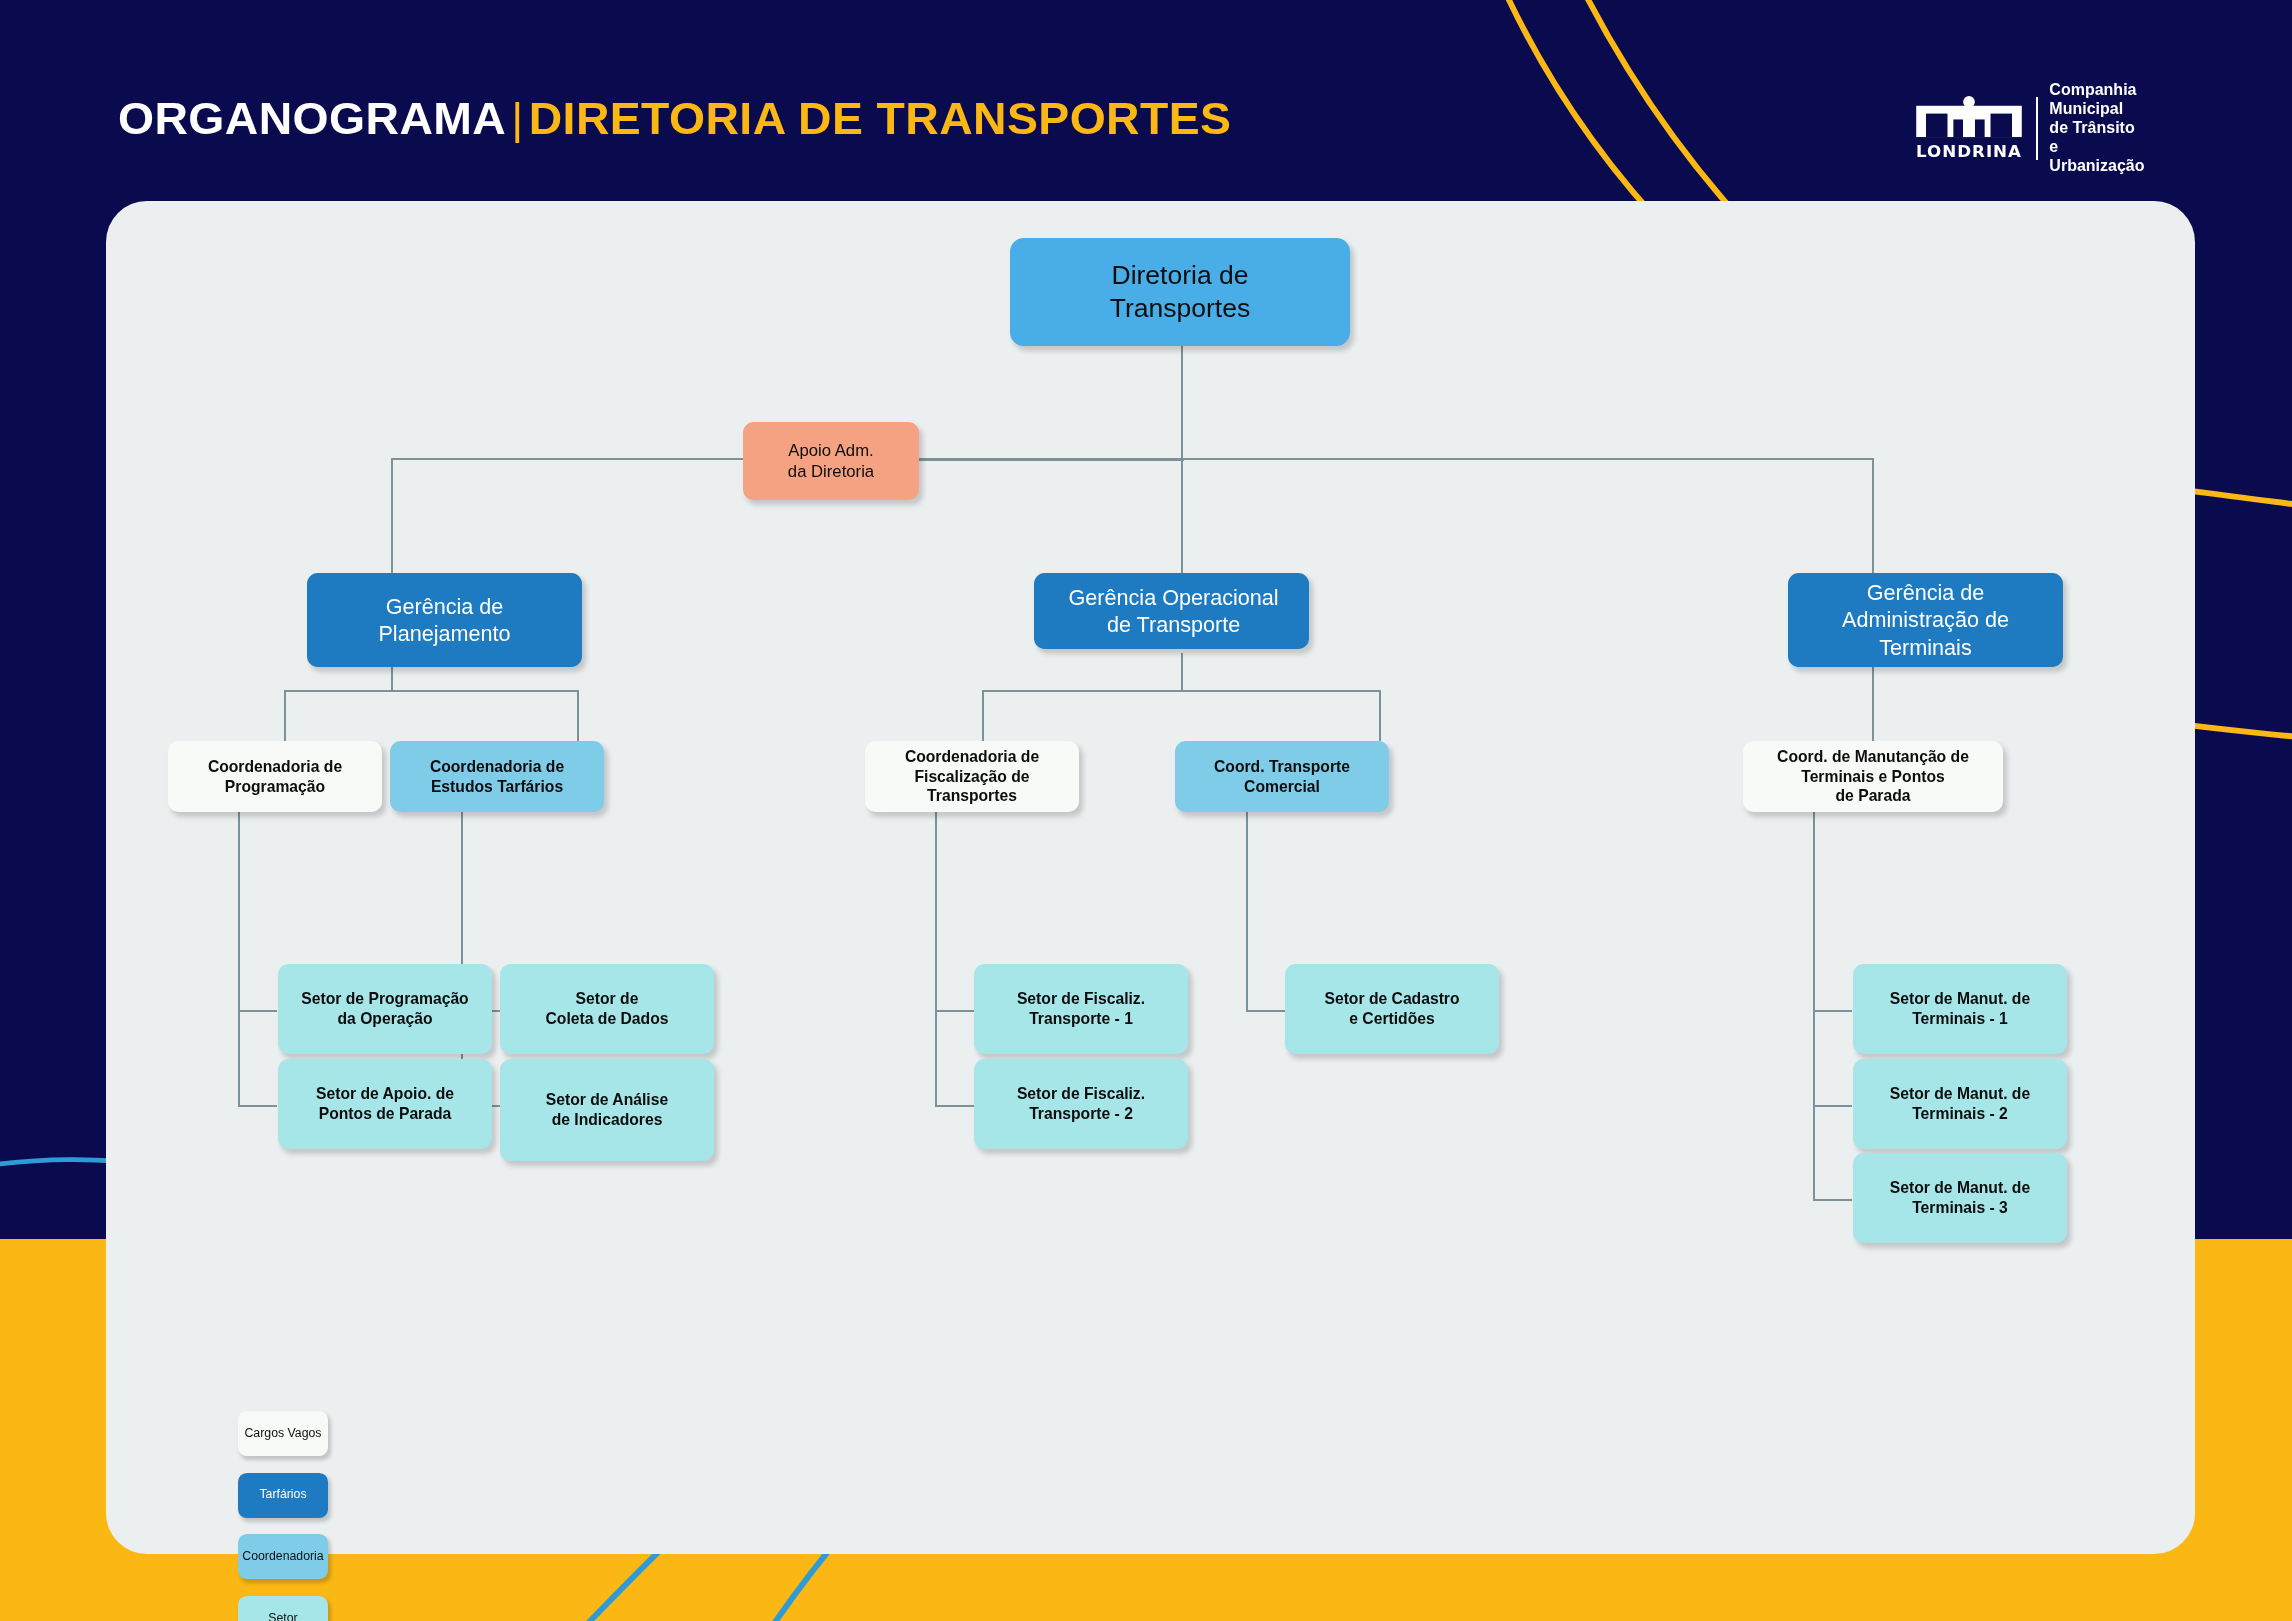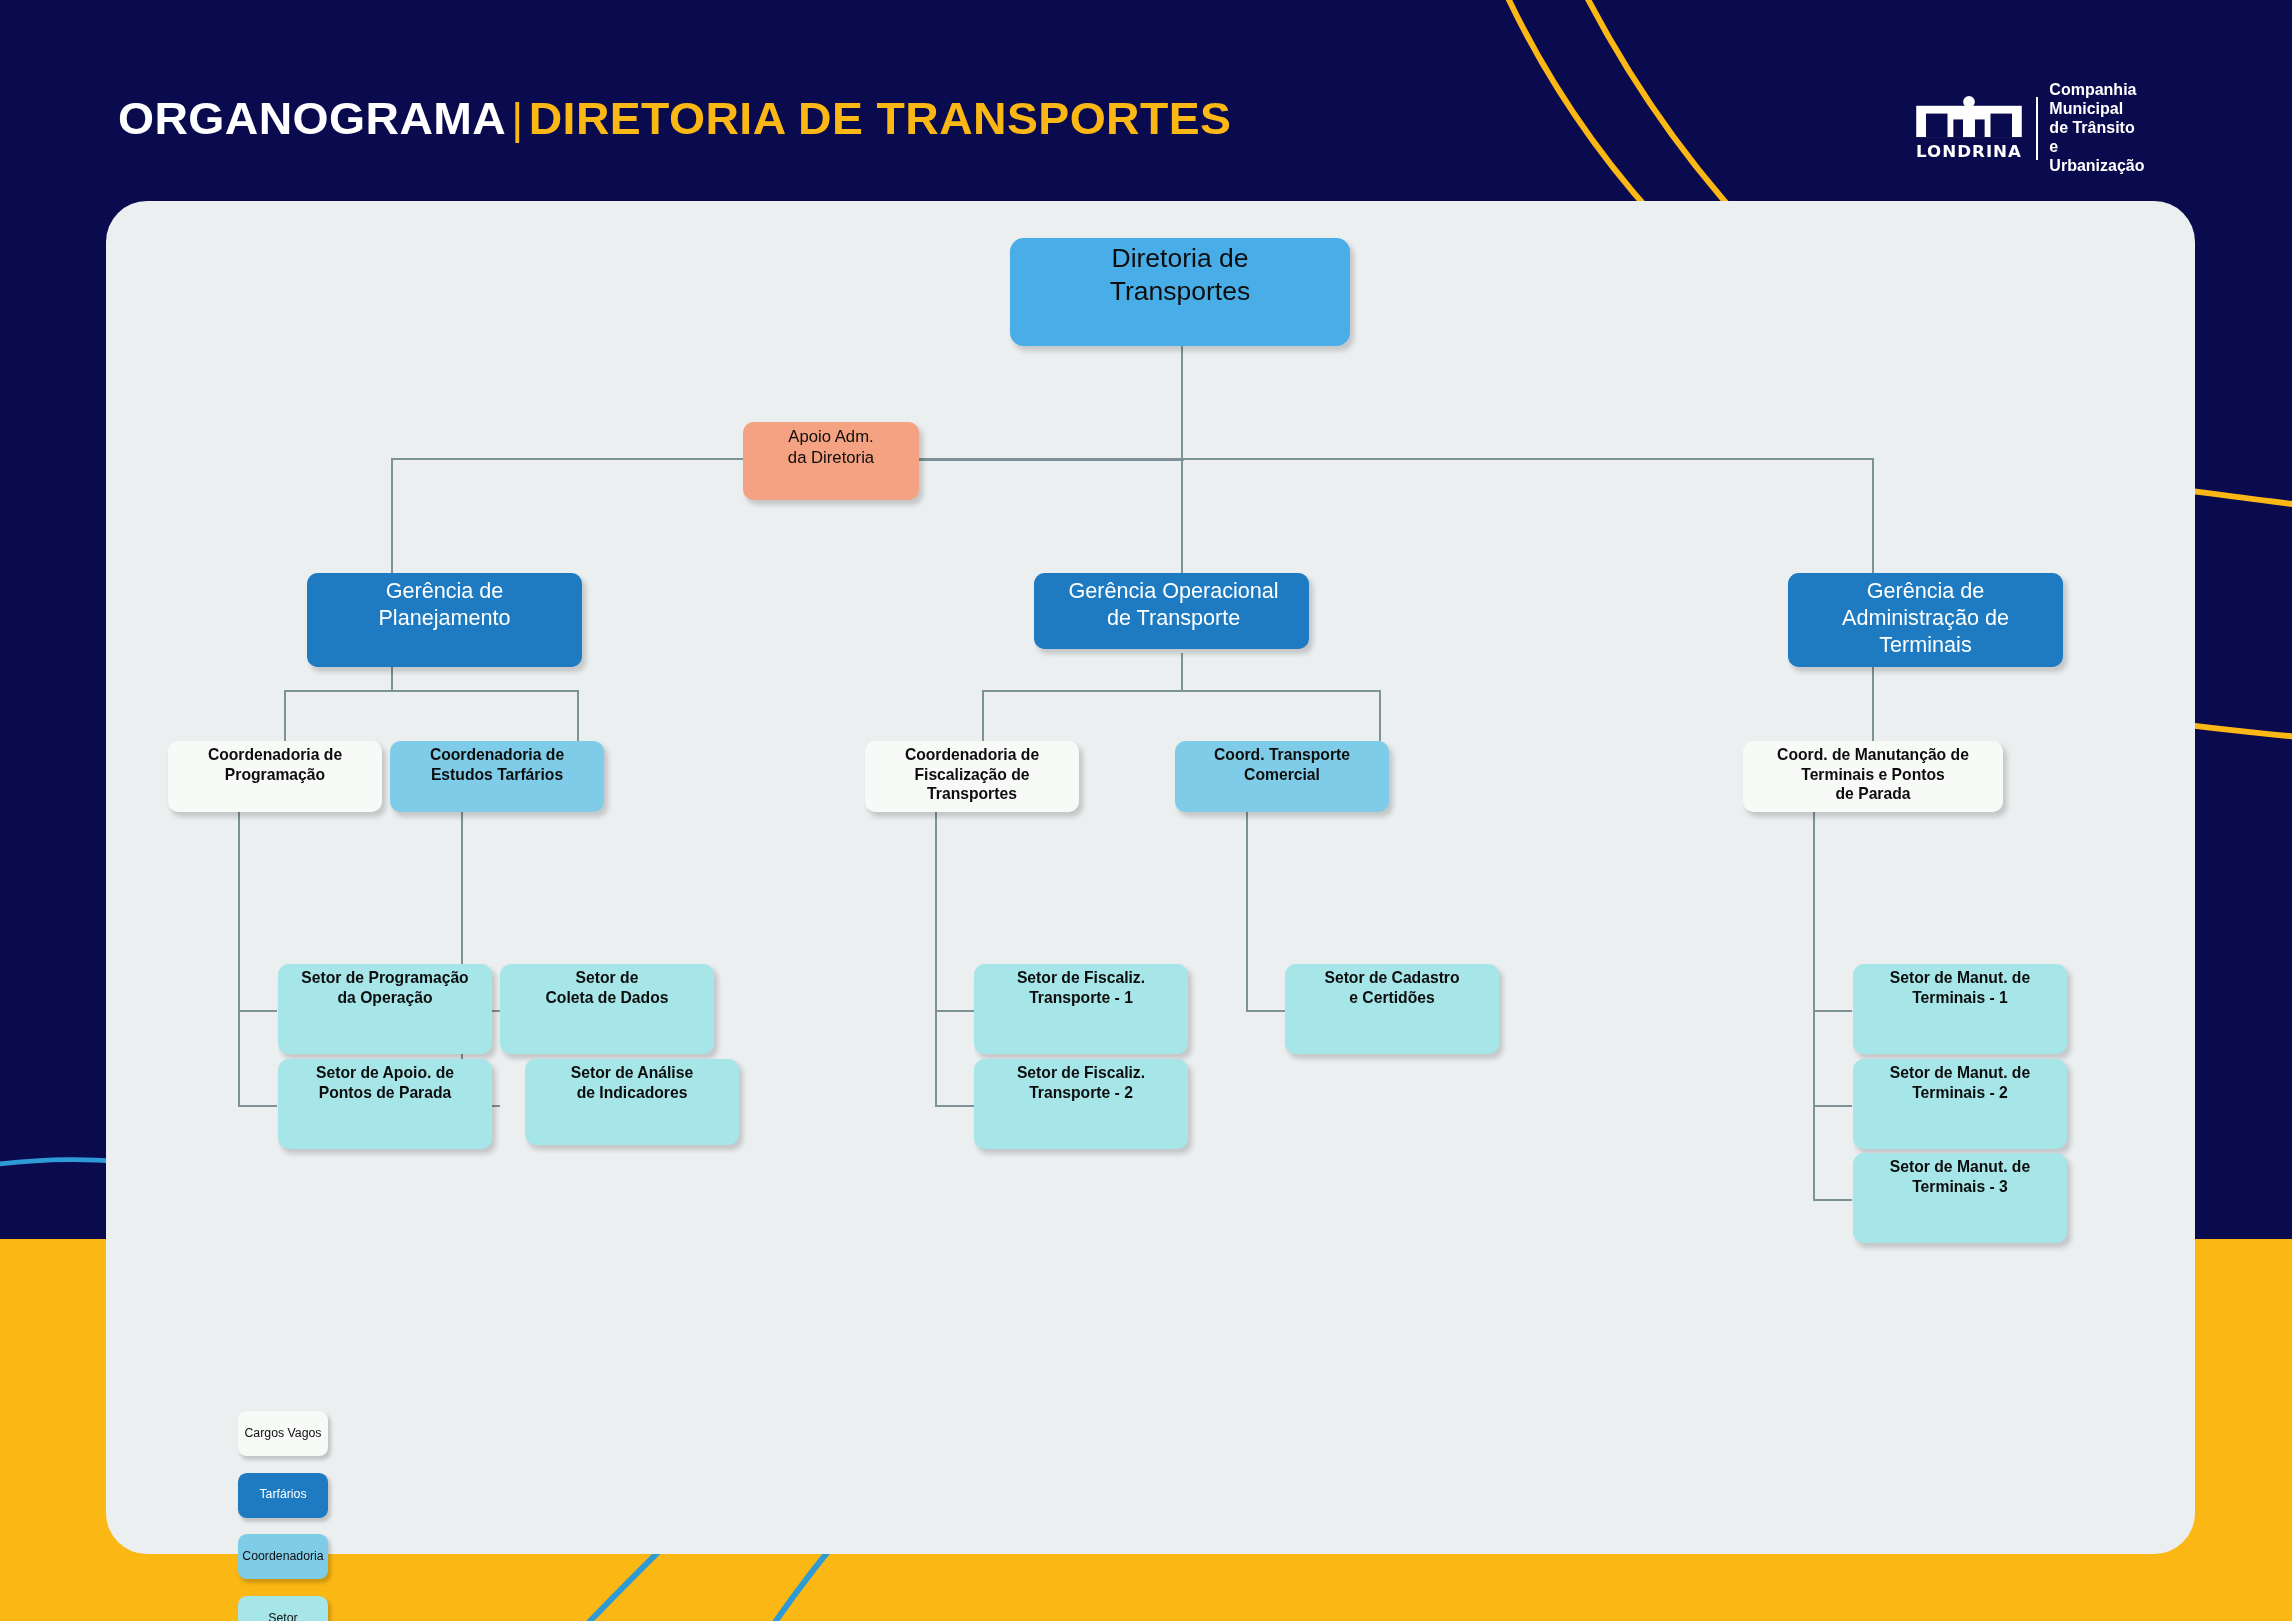--- a/index.html
+++ b/index.html
@@ -56,21 +56,21 @@
     left: 106px; top: 201px;
     width: 2089px; height: 1353px;
     background: #eceff0;
     border-radius: 41px;
     z-index: 6;
   }
 
   
   .node {
     position: absolute;
-    display: flex; align-items: flex-start; justify-content: center;
+    display: flex; align-items: center; justify-content: center;
     text-align: center;
     border-radius: 10.8px;
     box-shadow: 3.9px 4.9px 4.9px rgba(0,0,0,0.17);
     line-height: 1.26;
     padding: 3.9px 7.8px;
     z-index: 9;
   }
   .node .lbl { display: block; width: 100%; }
 
   .n-diretoria { background: #49AEE8; color: #0d0d0d; font-size: 26.5px; border-radius: 13.7px; }
@@ -276,21 +276,21 @@
     </span>
   </div>
 
   <div class="node n-setor" style="left:394px; top:763px; width:214px; height:90px;">
     <span class="lbl">
       <span>Setor de</span><br>
       <span>Coleta de Dados</span>
     </span>
   </div>
 
-  <div class="node n-setor" style="left:394px; top:858px; width:214px; height:86px;margin-left:25px;">
+  <div class="node n-setor" style="left:394px; top:858px; width:214px; height:102px;">
     <span class="lbl">
       <span>Setor de Análise</span><br>
       <span>de Indicadores</span>
     </span>
   </div>
 
   <div class="node n-setor" style="left:868px; top:763px; width:214px; height:90px;">
     <span class="lbl">
       <span>Setor de Fiscaliz.</span><br>
       <span>Transporte - 1</span>

